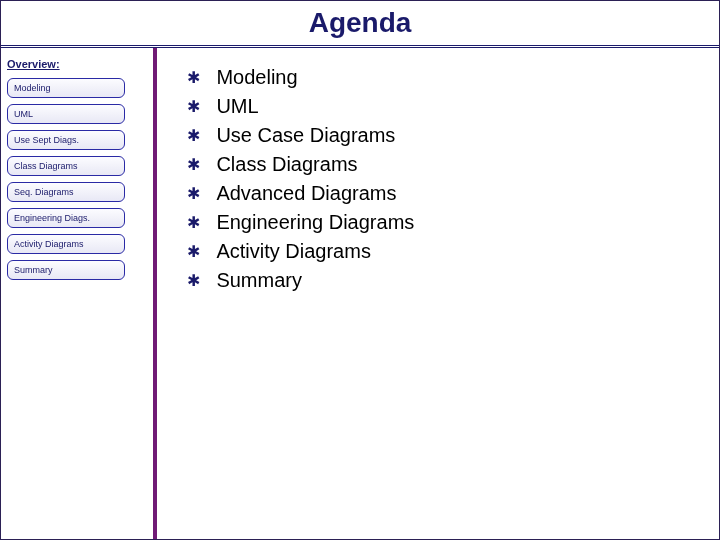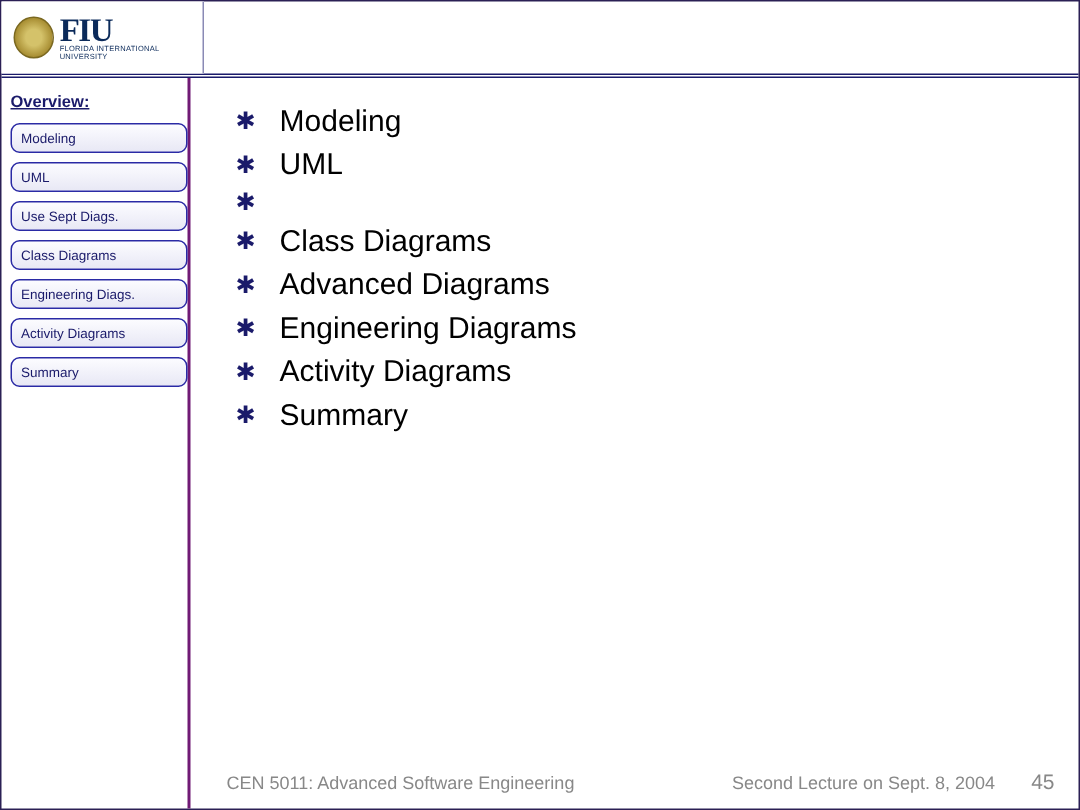--- a/index.html
+++ b/index.html
@@ -7,69 +7,67 @@
   .slide { width: 720px; height: 540px; border: 1px solid #2b2055; display: flex; flex-direction: column; position: relative; }
   .header { display: flex; align-items: center; border-bottom: 3px double #1a1a6a; }
   .logo-box { width: 135px; height: 48px; border-right: 1px solid #8a8ab5; display: flex; align-items: center; justify-content: flex-start; padding-left: 8px; background: #fff; }
   .crest { width: 28px; height: 28px; background: radial-gradient(#d4c26a 30%, #a88e33 70%); border-radius: 50%; border: 1px solid #7a6820; margin-right: 4px; }
   .fiu-text { display: flex; flex-direction: column; line-height: 1; }
   .fiu-big { font-family: Georgia, 'Times New Roman', serif; font-weight: bold; font-size: 22px; color: #0b2a5a; letter-spacing: -1px; }
   .fiu-small { font-size: 5px; color: #0b2a5a; letter-spacing: 0.2px; }
   .title-wrap { flex: 1; text-align: center; }
   .title { font-family: Verdana, Arial, sans-serif; font-weight: bold; font-size: 28px; color: #1a1a6a; padding: 6px 0; }
   .body { flex: 1; display: flex; position: relative; }
-  .sidebar { width: 126px; border-right: 2px solid #701a75; padding: 10px 6px 0 6px; }
+  .sidebar { width: 156px; border-right: 4px solid #701a75; padding: 10px 6px 0 6px; }
   .overview { font-size: 11px; font-weight: bold; color: #1a1a6a; text-decoration: underline; margin-bottom: 8px; }
   .nav-btn { display: block; width: 118px; height: 20px; margin-bottom: 6px; border: 1.5px solid #2a2aa5; border-radius: 6px; background: linear-gradient(#fcfcff, #e8e8f5); font-size: 9px; color: #1a1a6a; text-align: left; padding-left: 6px; line-height: 17px; cursor: pointer; font-family: Verdana, Arial, sans-serif; }
   .content { flex: 1; padding: 18px 10px 0 30px; }
   .agenda-list { list-style: none; }
   .agenda-item { display: flex; align-items: center; font-size: 20px; color: #000; margin-bottom: 6px; }
   .bullet { color: #1a1a6a; font-size: 16px; margin-right: 16px; line-height: 1; }
   .footer { position: absolute; bottom: 10px; left: 0; right: 0; display: flex; align-items: baseline; padding: 0 16px 0 150px; font-size: 12px; color: #888; }
   .footer .c2 { margin-left: auto; margin-right: 24px; }
   .footer .pg { color: #888; font-size: 14px; }
 </style>
 </head>
 <body>
 
 <div class="slide">
   <div class="header">
-    <div class="logo-box">
-      <div class="crest"></div>
-      <div class="fiu-text">
-        <span class="fiu-big">FIU</span>
-        <span class="fiu-small">FLORIDA INTERNATIONAL UNIVERSITY</span>
-      </div>
+    <div class="title-wrap">
+      <div class="title">Agenda</div>
     </div>
   </div>
 
   <div class="body">
     <div class="sidebar">
       <div class="overview">Overview:</div>
       <button class="nav-btn">Modeling</button>
       <button class="nav-btn">UML</button>
       <button class="nav-btn">Use Sept Diags.</button>
       <button class="nav-btn">Class Diagrams</button>
+      <button class="nav-btn">Seq. Diagrams</button>
       <button class="nav-btn">Engineering Diags.</button>
       <button class="nav-btn">Activity Diagrams</button>
       <button class="nav-btn">Summary</button>
     </div>
 
     <div class="content">
       <ul class="agenda-list">
         <li class="agenda-item">
             <span class="bullet">✱</span>
             <span>Modeling</span>
           </li>
         <li class="agenda-item">
             <span class="bullet">✱</span>
             <span>UML</span>
           </li>
         <li class="agenda-item">
             <span class="bullet">✱</span>
+            <span>Use Case Diagrams</span>
           </li>
         <li class="agenda-item">
             <span class="bullet">✱</span>
             <span>Class Diagrams</span>
           </li>
         <li class="agenda-item">
             <span class="bullet">✱</span>
             <span>Advanced Diagrams</span>
           </li>
         <li class="agenda-item">
@@ -80,19 +78,14 @@
             <span class="bullet">✱</span>
             <span>Activity Diagrams</span>
           </li>
         <li class="agenda-item">
             <span class="bullet">✱</span>
             <span>Summary</span>
           </li>
       </ul>
     </div>
 
-    <div class="footer">
-      <span class="c1">CEN 5011: Advanced Software Engineering</span>
-      <span class="c2">Second Lecture on Sept. 8, 2004</span>
-      <span class="pg">45</span>
-    </div>
   </div>
 </div>
 
 </body></html>

